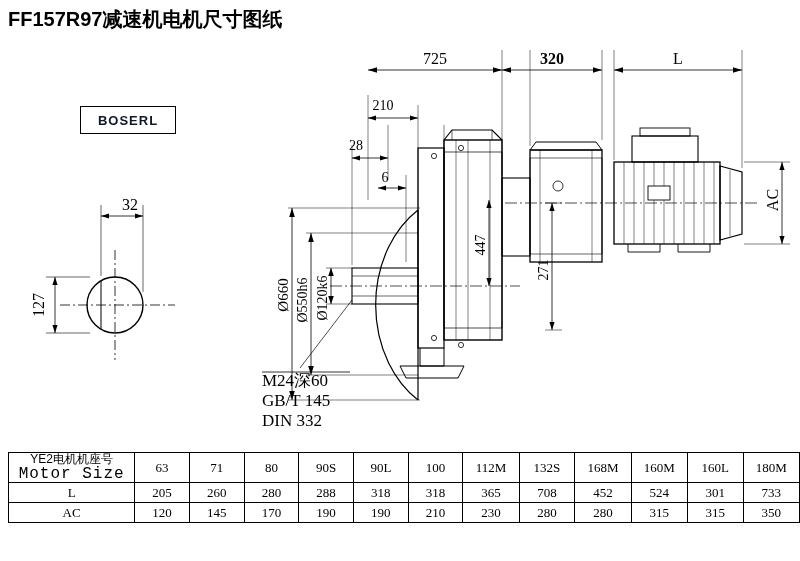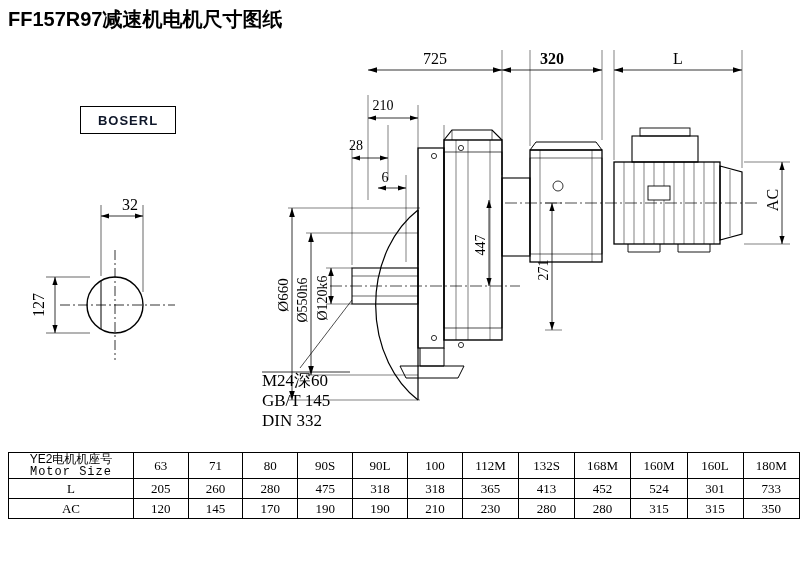--- a/index.html
+++ b/index.html
@@ -39,21 +39,21 @@
     text-align:center;
     height:19px;
     padding:0 4px;
   }
   .spec-table td.rowhead{
     width:128px;
     text-align:center;
   }
   .spec-table td.val{width:50px;}
   .hdr-cn{font-family:"Liberation Sans", sans-serif;font-size:12px;}
-  .hdr-en{font-family:"Liberation Mono", monospace;font-size:12px;letter-spacing:1px;}
+  .hdr-en{font-family:"Liberation Mono", monospace;font-size:16px;letter-spacing:1px;}
   .two-line{line-height:1.05;}
   .lbl{font-family:"Liberation Serif", serif;}
 </style>
 </head>
 <body>
 
 <div class="title">FF157R97减速机电机尺寸图纸</div>
 
 <div class="logo">BOSERL</div>
 
@@ -273,25 +273,25 @@
       <td class="val">168M</td>
       <td class="val">160M</td>
       <td class="val">160L</td>
       <td class="val">180M</td>
     </tr>
     <tr>
       <td class="rowhead lbl">L</td>
       <td class="val">205</td>
       <td class="val">260</td>
       <td class="val">280</td>
-      <td class="val">475</td>
+      <td class="val">288</td>
       <td class="val">318</td>
       <td class="val">318</td>
       <td class="val">365</td>
-      <td class="val">413</td>
+      <td class="val">708</td>
       <td class="val">452</td>
       <td class="val">524</td>
       <td class="val">301</td>
       <td class="val">733</td>
     </tr>
     <tr>
       <td class="rowhead lbl">AC</td>
       <td class="val">120</td>
       <td class="val">145</td>
       <td class="val">170</td>

